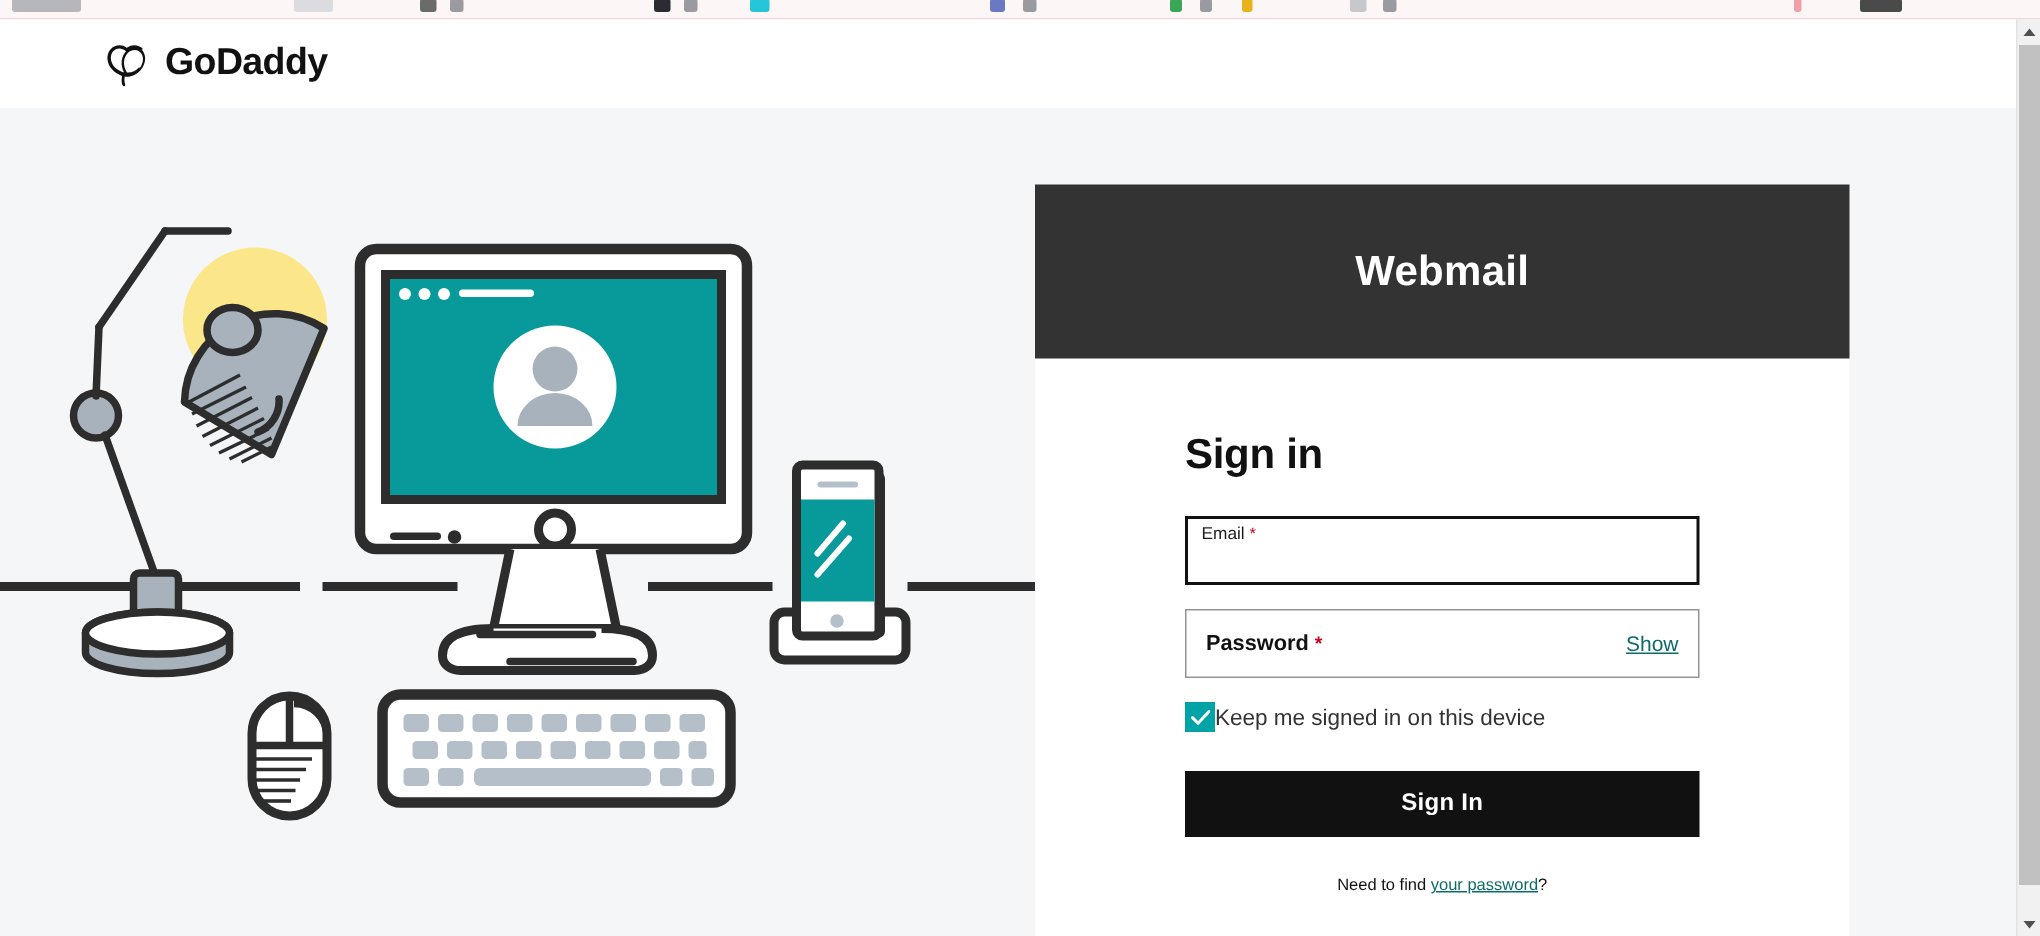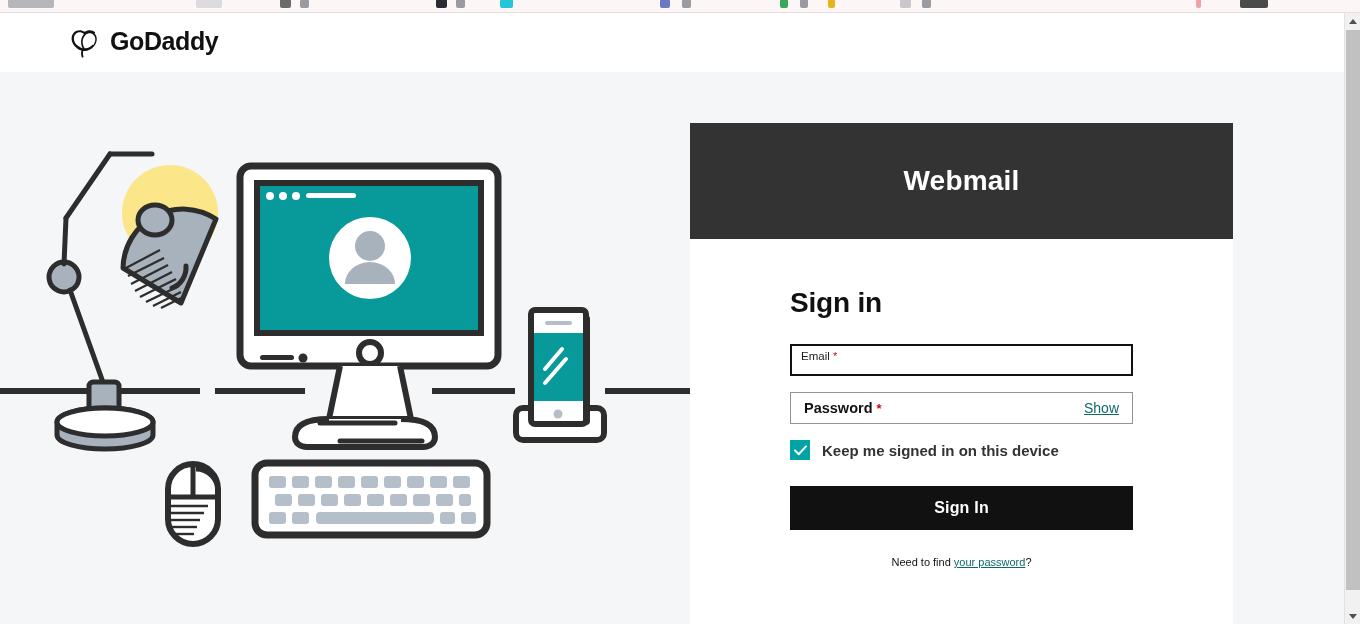--- a/index.html
+++ b/index.html
@@ -106,21 +106,21 @@
     font-size: 28px;
     font-weight: bold;
     color: #111111;
     margin-bottom: 25px;
     letter-spacing: -0.2px;
   }
 
   
   .field {
     position: relative;
-    height: 32px;
+    height: 46px;
     margin-bottom: 16px;
     background: #ffffff;
     cursor: text;
   }
   .field-email {
     border: 2px solid #111111;
   }
   .field-password {
     border: 1px solid #949494;
     display: flex;
@@ -157,23 +157,21 @@
     font-size: 14px;
     color: #0d6a6a;
     text-decoration: underline;
     cursor: pointer;
   }
 
   
   .check-row {
     display: flex;
     align-items: center;
-    gap: 12px;
     margin-bottom: 26px;
-    font-weight: bold;
   }
   .checkbox {
     width: 20px; height: 20px;
     background: #00a4a6;
     border: 1px solid #00a4a6;
     display: flex;
     align-items: center;
     justify-content: center;
     cursor: pointer;
     flex: 0 0 auto;

